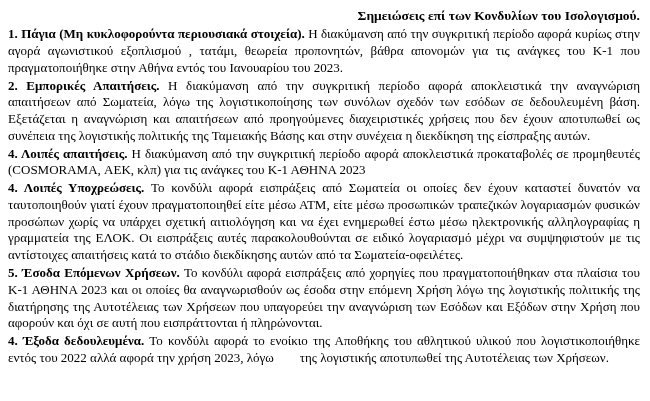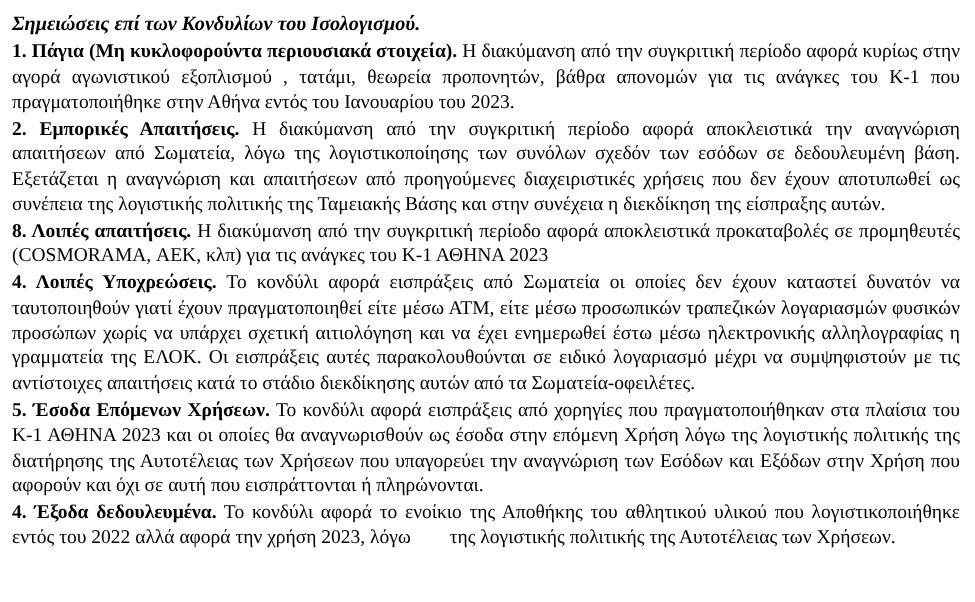--- a/index.html
+++ b/index.html
@@ -19,22 +19,21 @@
     height: 401px;
     box-sizing: border-box;
     padding: 7px 10px 0 8px;
   }
   .doc-title {
     font-family: "Liberation Serif", serif;
     font-weight: bold;
     font-size: 13.5px;
     line-height: 1.28;
     margin: 0 0 2px 0;
-    text-align: left;
-    font-style: italic;
+    text-align: right;
   }
   .note {
     font-size: 13px;
     line-height: 1.29;
     margin: 0 0 1px 0;
     text-align: justify;
     text-justify: inter-word;
     font-family: Liberation Serif, serif;
   }
   .note .lead {
@@ -57,28 +56,28 @@
 
   <p class="note">
     <span class="lead">1. Πάγια (Μη κυκλοφορούντα περιουσιακά στοιχεία).</span><span class="body"> Η διακύμανση από την συγκριτική περίοδο αφορά κυρίως στην αγορά αγωνιστικού εξοπλισμού , τατάμι, θεωρεία προπονητών, βάθρα απονομών για τις ανάγκες του Κ-1 που πραγματοποιήθηκε στην Αθήνα εντός του Ιανουαρίου του 2023.</span>
   </p>
 
   <p class="note">
     <span class="lead">2. Εμπορικές Απαιτήσεις.</span><span class="body"> Η διακύμανση από την συγκριτική περίοδο αφορά αποκλειστικά την αναγνώριση απαιτήσεων από Σωματεία, λόγω της λογιστικοποίησης των συνόλων σχεδόν των εσόδων σε δεδουλευμένη βάση. Εξετάζεται η αναγνώριση και απαιτήσεων από προηγούμενες διαχειριστικές χρήσεις που δεν έχουν αποτυπωθεί ως συνέπεια της λογιστικής πολιτικής της Ταμειακής Βάσης και στην συνέχεια η διεκδίκηση της είσπραξης αυτών.</span>
   </p>
 
   <p class="note">
-    <span class="lead">8. Λοιπές απαιτήσεις.</span><span class="body"> Η διακύμανση από την συγκριτική περίοδο αφορά αποκλειστικά προκαταβολές σε προμηθευτές (COSMORAMA, ΑΕΚ, κλπ) για τις ανάγκες του Κ-1 ΑΘΗΝΑ 2023</span>
+    <span class="lead">4. Λοιπές απαιτήσεις.</span><span class="body"> Η διακύμανση από την συγκριτική περίοδο αφορά αποκλειστικά προκαταβολές σε προμηθευτές (COSMORAMA, ΑΕΚ, κλπ) για τις ανάγκες του Κ-1 ΑΘΗΝΑ 2023</span>
   </p>
 
   <p class="note">
     <span class="lead">4. Λοιπές Υποχρεώσεις.</span><span class="body"> Το κονδύλι αφορά εισπράξεις από Σωματεία οι οποίες δεν έχουν καταστεί δυνατόν να ταυτοποιηθούν γιατί έχουν πραγματοποιηθεί είτε μέσω ΑΤΜ, είτε μέσω προσωπικών τραπεζικών λογαριασμών φυσικών προσώπων χωρίς να υπάρχει σχετική αιτιολόγηση και να έχει ενημερωθεί έστω μέσω ηλεκτρονικής αλληλογραφίας η γραμματεία της ΕΛΟΚ. Οι εισπράξεις αυτές παρακολουθούνται σε ειδικό λογαριασμό μέχρι να συμψηφιστούν με τις αντίστοιχες απαιτήσεις κατά το στάδιο διεκδίκησης αυτών από τα Σωματεία-οφειλέτες.</span>
   </p>
 
   <p class="note">
     <span class="lead">5. Έσοδα Επόμενων Χρήσεων.</span><span class="body"> Το κονδύλι αφορά εισπράξεις από χορηγίες που πραγματοποιήθηκαν στα πλαίσια του Κ-1 ΑΘΗΝΑ 2023 και οι οποίες θα αναγνωρισθούν ως έσοδα στην επόμενη Χρήση λόγω της λογιστικής πολιτικής της διατήρησης της Αυτοτέλειας των Χρήσεων που υπαγορεύει την αναγνώριση των Εσόδων και Εξόδων στην Χρήση που αφορούν και όχι σε αυτή που εισπράττονται ή πληρώνονται.</span>
   </p>
 
   <p class="note">
-    <span class="lead">4. Έξοδα δεδουλευμένα.</span><span class="body"> Το κονδύλι αφορά το ενοίκιο της Αποθήκης του αθλητικού υλικού που λογιστικοποιήθηκε εντός του 2022 αλλά αφορά την χρήση 2023, λόγω</span><span class="gap"></span><span class="body">της λογιστικής πολιτικής της Αυτοτέλειας των Χρήσεων.</span>
+    <span class="lead">4. Έξοδα δεδουλευμένα.</span><span class="body"> Το κονδύλι αφορά το ενοίκιο της Αποθήκης του αθλητικού υλικού που λογιστικοποιήθηκε εντός του 2022 αλλά αφορά την χρήση 2023, λόγω</span><span class="gap"></span><span class="body">της λογιστικής αποτυπωθεί της Αυτοτέλειας των Χρήσεων.</span>
   </p>
 
 </div>
 
 </body></html>

